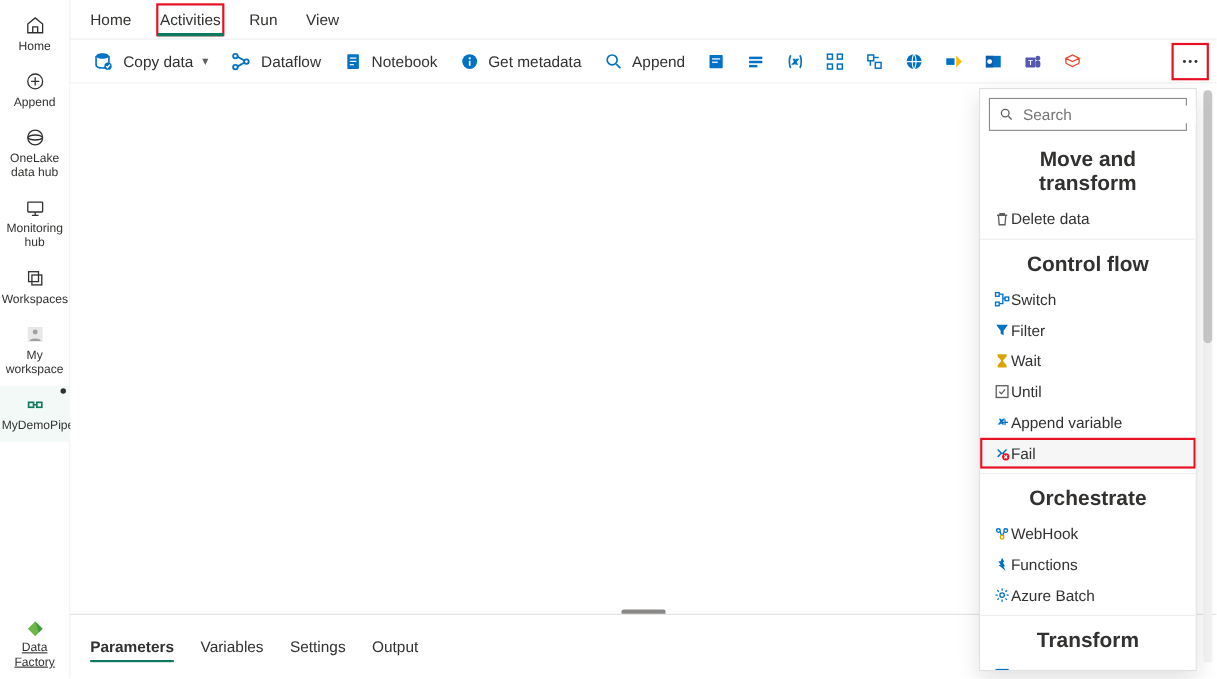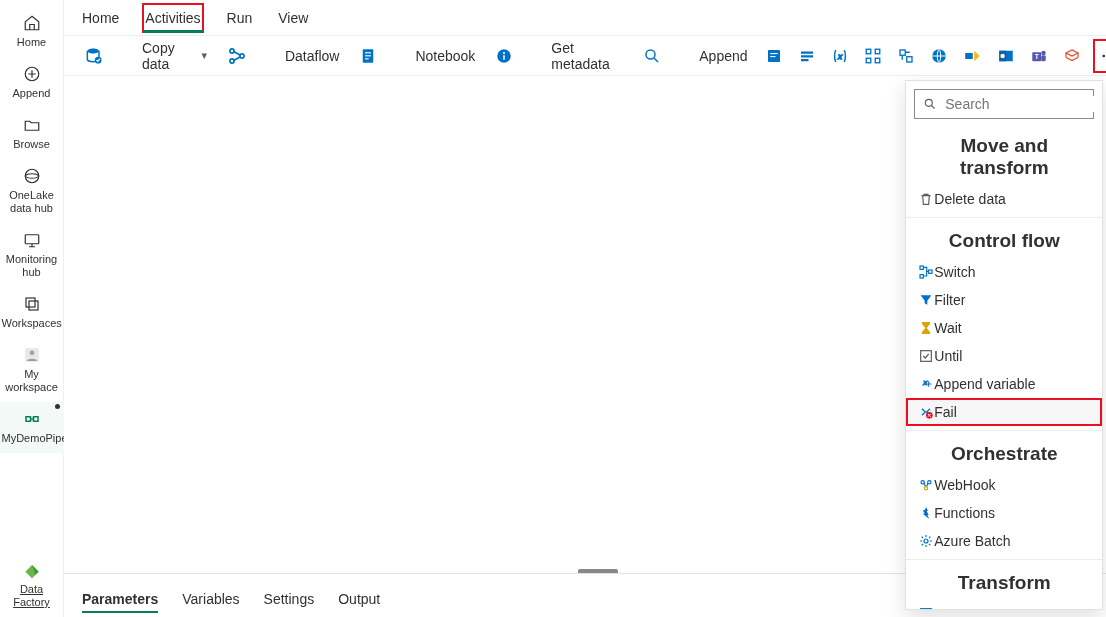--- a/index.html
+++ b/index.html
@@ -11,30 +11,30 @@
 .leftnav .spacer { flex: 1; }
 .leftnav .nav-item.active { background: #f3f9f6; }
 .leftnav .nav-item.df .lbl { color: #323130; text-decoration: underline; }
 .main { flex: 1; display: flex; flex-direction: column; position: relative; }
 .tabs { height: 36px; display: flex; align-items: center; padding: 0 16px; gap: 22px; border-bottom: 1px solid #ededed; }
 .tabs .tab { font-size: 14px; padding: 6px 2px; cursor: pointer; position: relative; }
 .tabs .tab.active::after { content:""; position:absolute; left:0; right:0; bottom:-1px; height:3px; background:#0d7a5f; }
 .tabs .tab.activities { outline: 2px solid #e81123; outline-offset: -1px; text-align: right; }
 .toolbar { height: 40px; display: flex; align-items: center; padding: 0 8px 0 12px; gap: 4px; border-bottom: 1px solid #ededed; }
 .toolbar .tbtn { display: flex; align-items: center; height: 32px; padding: 0 8px; gap: 8px; cursor: pointer; }
-.toolbar .tbtn .tlabel { font-size: 14px; margin-left: 30px; }
+.toolbar .tbtn .tlabel { font-size: 14px; }
 .toolbar .tflex { flex: 1; }
 .toolbar .ticon { width: 32px; height: 32px; display: flex; align-items: center; justify-content: center; cursor: pointer; }
 .toolbar .more { outline: 2px solid #e81123; outline-offset: -1px; }
 .canvas { flex: 1; background: #fff; position: relative; border-top: 0; }
-.bottom-tabs { height: 44px; border-top: 1px solid #e1e1e1; display: flex; align-items: flex-end; gap: 24px; padding: 0 18px; }
+.bottom-tabs { height: 59px; border-top: 1px solid #e1e1e1; display: flex; align-items: center; gap: 24px; padding: 0 18px; }
 .bottom-tabs .btab { font-size: 14px; padding: 10px 0; cursor: pointer; position: relative; }
 .bottom-tabs .btab.active { font-weight: 600; }
 .bottom-tabs .btab.active::after { content:""; position:absolute; left:0; right:0; bottom:4px; height:2px; background:#0d7a5f; }
-.dropdown { position: absolute; right: 28px; top: 80px; width: 198px; background: #fff; border: 1px solid #e1e1e1; box-shadow: 0 8px 20px rgba(0,0,0,.12); padding: 6px 0 4px 0; z-index: 5; max-height: 530px; overflow: hidden; }
+.dropdown { position: absolute; right: 18px; top: 80px; width: 198px; background: #fff; border: 1px solid #e1e1e1; box-shadow: 0 8px 20px rgba(0,0,0,.12); padding: 6px 0 4px 0; z-index: 5; max-height: 530px; overflow: hidden; }
 .dropdown .search { margin: 2px 8px 8px 8px; height: 30px; border: 1px solid #8a8886; display: flex; align-items: center; padding: 0 8px; gap: 8px; }
 .dropdown .search input { border: none; outline: none; flex:1; font-size: 14px; }
 .dropdown .section { font-weight: 600; font-size: 19px; padding: 8px 12px 6px 12px; text-align: center; }
 .dropdown .item { display: flex; align-items: center; padding: 6px 12px; cursor: pointer; font-size: 14px; }
 .dropdown .item.highlight { outline: 2px solid #e81123; outline-offset: -2px; background: #f6f6f6; }
 .dropdown hr { border: none; border-top: 1px solid #eee; margin: 4px 0; }
 .chev { font-size: 11px; color: #605e5c; }
 svg { display: block; }
 .gripbar { position:absolute; left:50%; top:-4px; transform:translateX(-50%); width:40px; height:4px; background:#8a8886; border-radius:2px 2px 0 0;}
 .scrolltrack { position:absolute; right:4px; top:82px; width:8px; height:520px; background:#f4f4f4; }
@@ -58,28 +58,20 @@
         <svg width="18" height="18" viewBox="0 0 24 24" fill="none" stroke="#323130" stroke-width="1.6">
           <circle cx="12" cy="12" r="9"></circle>
           <path d="M12 7v10M7 12h10"></path>
         </svg>
       </span>
     <span class="lbl">Append</span>
   </div>
   <div class="nav-item">
     <span class="icon">
         <svg width="18" height="18" viewBox="0 0 24 24" fill="none" stroke="#323130" stroke-width="1.6">
-          <path d="M3 7h6l2 2h10v10H3z"></path>
-        </svg>
-      </span>
-    <span class="lbl">Browse</span>
-  </div>
-  <div class="nav-item">
-    <span class="icon">
-        <svg width="18" height="18" viewBox="0 0 24 24" fill="none" stroke="#323130" stroke-width="1.6">
           <circle cx="12" cy="12" r="9"></circle>
           <path d="M3 12c3-4 15-4 18 0M3 12c3 4 15 4 18 0"></path>
         </svg>
       </span>
     <span class="lbl">OneLake data hub</span>
   </div>
   <div class="nav-item">
     <span class="icon">
         <svg width="18" height="18" viewBox="0 0 24 24" fill="none" stroke="#323130" stroke-width="1.6">
           <rect x="3" y="5" width="18" height="12" rx="1"></rect>

